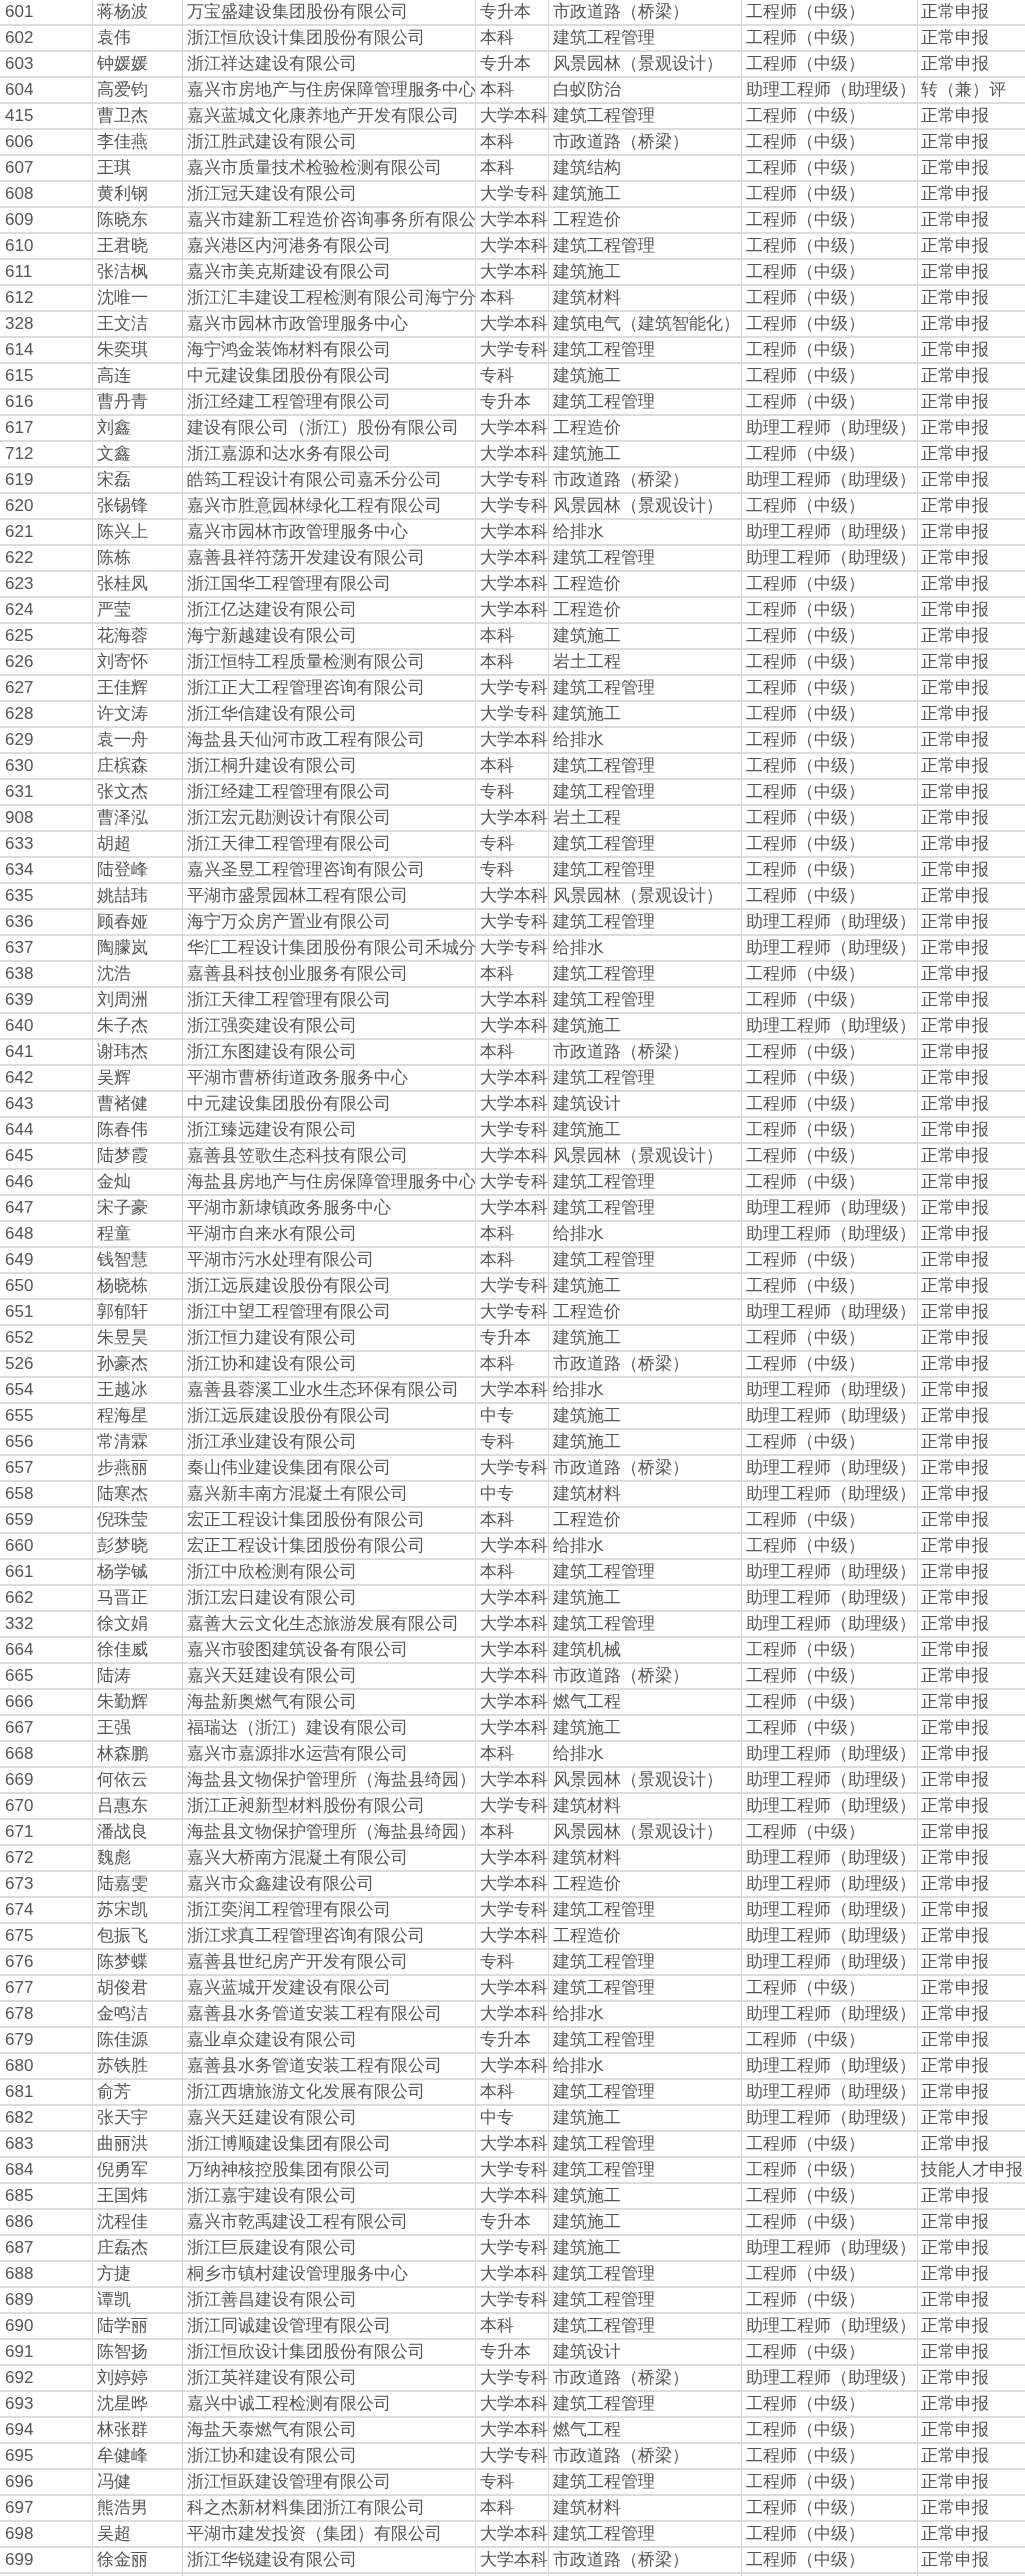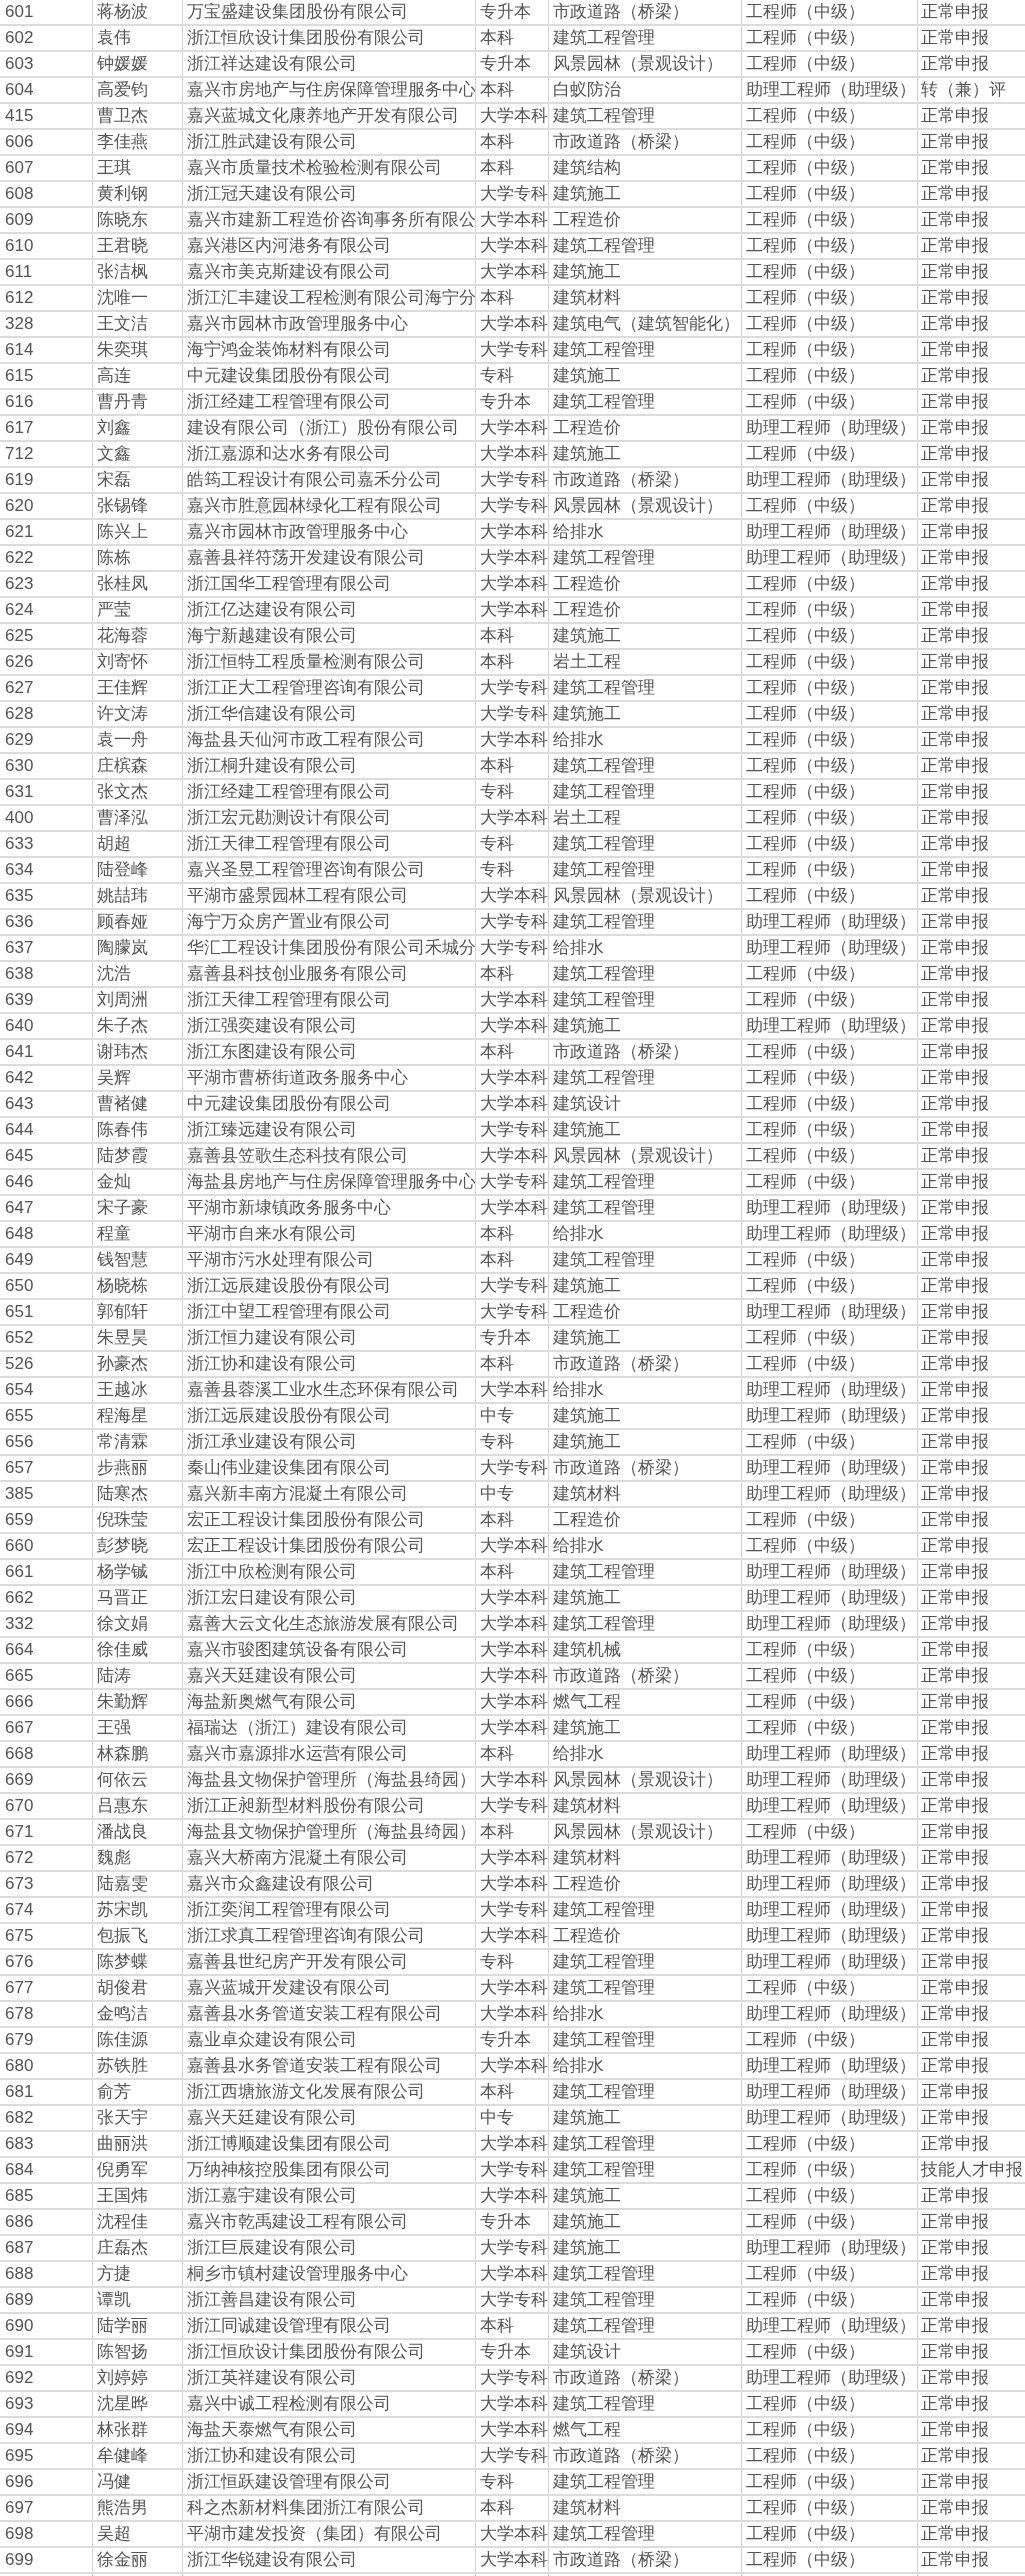--- a/index.html
+++ b/index.html
@@ -319,21 +319,21 @@
       <div class="row">
     <div class="cell c-no">631</div>
     <div class="cell c-name">张文杰</div>
     <div class="cell c-company">浙江经建工程管理有限公司</div>
     <div class="cell c-edu">专科</div>
     <div class="cell c-major">建筑工程管理</div>
     <div class="cell c-level">工程师（中级）</div>
     <div class="cell c-type">正常申报</div>
   </div>
       <div class="row">
-    <div class="cell c-no">400</div>
+    <div class="cell c-no">908</div>
     <div class="cell c-name">曹泽泓</div>
     <div class="cell c-company">浙江宏元勘测设计有限公司</div>
     <div class="cell c-edu">大学本科</div>
     <div class="cell c-major">岩土工程</div>
     <div class="cell c-level">工程师（中级）</div>
     <div class="cell c-type">正常申报</div>
   </div>
       <div class="row">
     <div class="cell c-no">633</div>
     <div class="cell c-name">胡超</div>
@@ -553,21 +553,21 @@
       <div class="row">
     <div class="cell c-no">657</div>
     <div class="cell c-name">步燕丽</div>
     <div class="cell c-company">秦山伟业建设集团有限公司</div>
     <div class="cell c-edu">大学专科</div>
     <div class="cell c-major">市政道路（桥梁）</div>
     <div class="cell c-level">助理工程师（助理级）</div>
     <div class="cell c-type">正常申报</div>
   </div>
       <div class="row">
-    <div class="cell c-no">385</div>
+    <div class="cell c-no">658</div>
     <div class="cell c-name">陆寒杰</div>
     <div class="cell c-company">嘉兴新丰南方混凝土有限公司</div>
     <div class="cell c-edu">中专</div>
     <div class="cell c-major">建筑材料</div>
     <div class="cell c-level">助理工程师（助理级）</div>
     <div class="cell c-type">正常申报</div>
   </div>
       <div class="row">
     <div class="cell c-no">659</div>
     <div class="cell c-name">倪珠莹</div>

